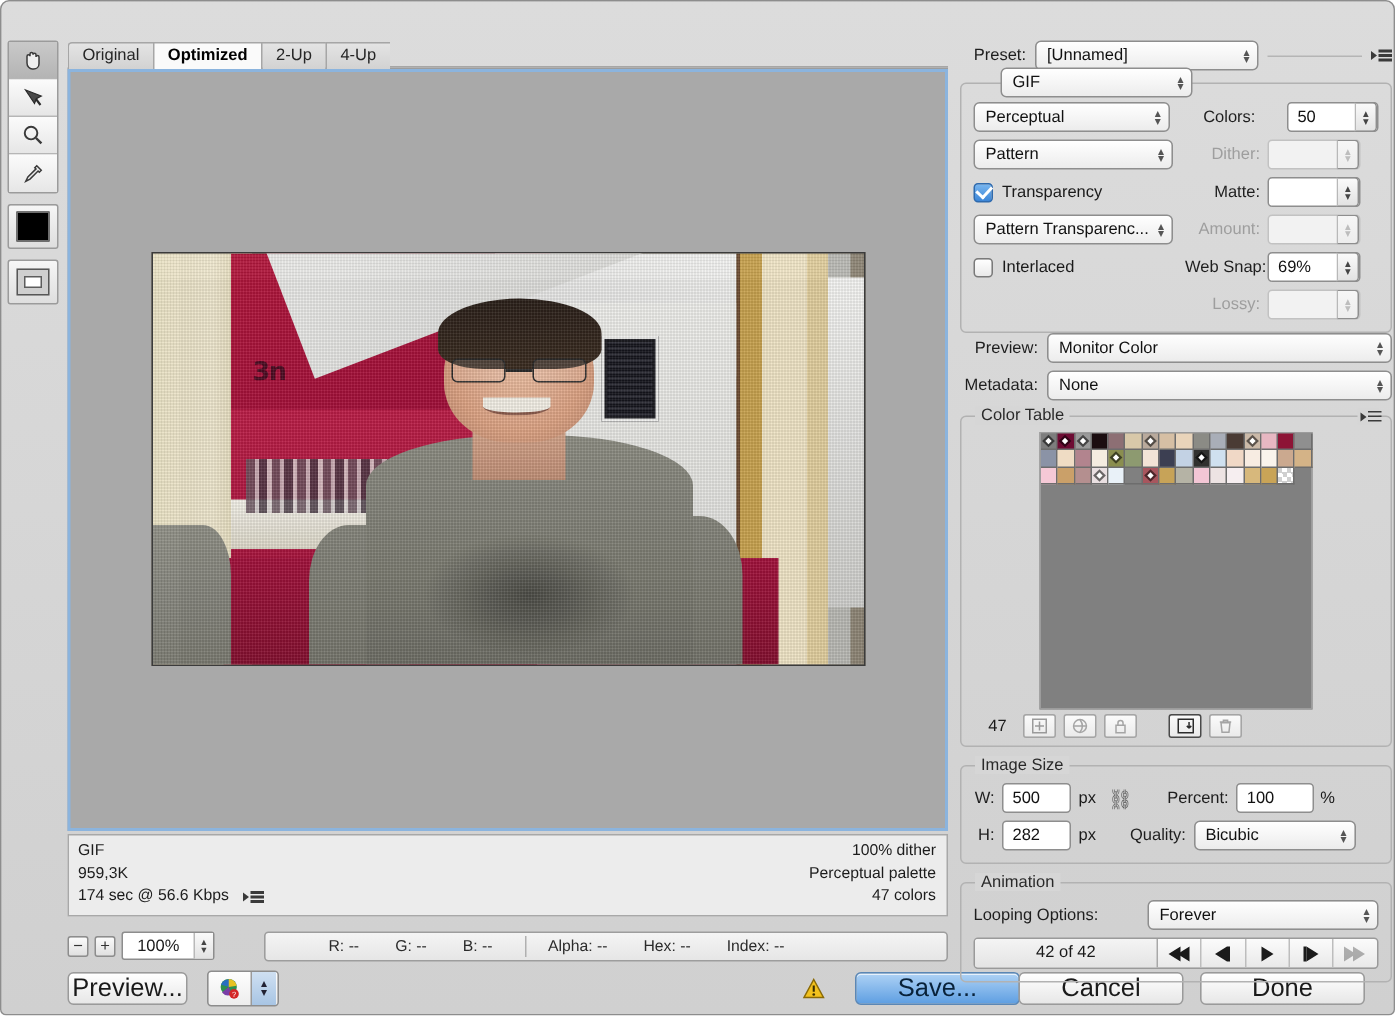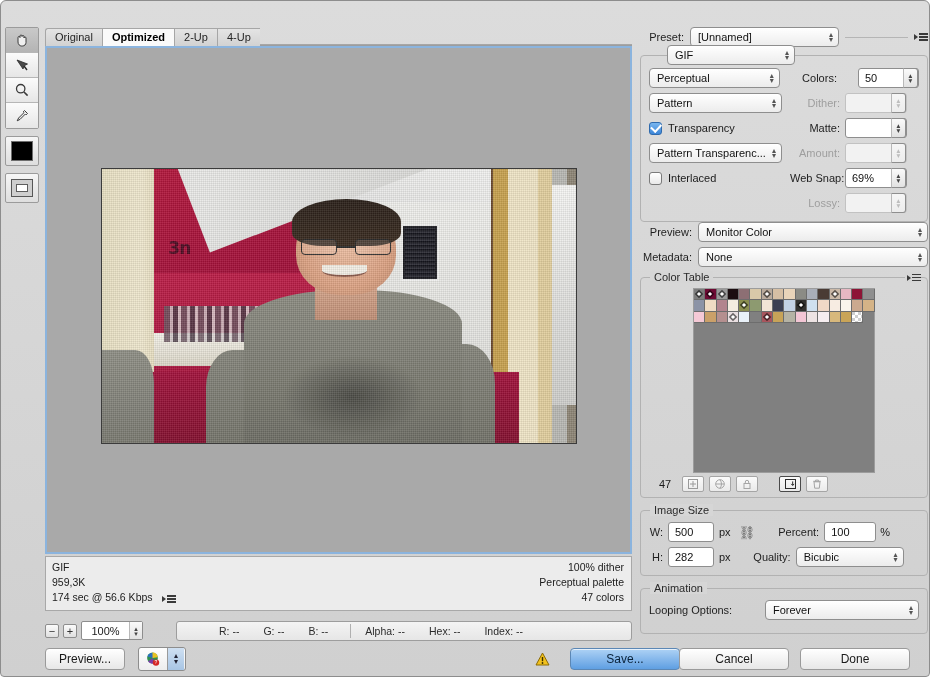--- a/index.html
+++ b/index.html
@@ -221,21 +221,21 @@
   }
   .readout span { display:inline-block; }
   .rgroup { display:flex; gap: 24px; padding-left: 42px; }
   .divider-v { width:1px; height: 14px; background:#b0b0b0; margin: 0 14px 0 22px; }
 
   
   .btn {
     height: 22px; border-radius: 4px;
     border: 1px solid #9a9a9a;
     background: linear-gradient(#ffffff, #e7e7e7);
-    font-size: 12px; color: #1a1a1a;
+    font-size: 17px; color: #1a1a1a;
     display: flex; align-items: center; justify-content: center;
     cursor: default;
     box-shadow: 0 1px 0 rgba(255,255,255,.7) inset;
   }
   .btn.primary {
     background: linear-gradient(#aed2f5, #5f9fe2);
     border-color: #5b87b5; color: #09223a; font-weight: normal;
   }
   #preview-btn { position: absolute; left: 44px; top: 647px; width: 80px; }
   #save-btn    { position: absolute; left: 557px; top: 647px; width: 110px; margin-left: 12px; }
@@ -795,16 +795,38 @@
       <div class="row">
         <div class="lbl" style="width:94px; text-align:left">Looping Options:</div>
         <div class="popup" style="flex:1; margin-left:22px">
           <span>Forever</span>
           <span class="arrows">
               <span>▴</span>
               <span>▾</span>
             </span>
         </div>
       </div>
+      <div class="anim-ctrls">
+        <div class="anim-count">42 of 42</div>
+        <div class="anim-btn">
+          <span class="tri-l"></span>
+            <span class="tri-l" style="margin-left:-2px"></span>
+        </div>
+        <div class="anim-btn">
+          <span class="tri-l"></span>
+            <span class="bar-v"></span>
+        </div>
+        <div class="anim-btn">
+          <span class="tri-r"></span>
+        </div>
+        <div class="anim-btn">
+          <span class="bar-v"></span>
+            <span class="tri-r"></span>
+        </div>
+        <div class="anim-btn dis">
+          <span class="tri-r"></span>
+            <span class="tri-r" style="margin-left:-2px"></span>
+        </div>
+      </div>
     </div>
 
   </div>
 </div>
 
 </body></html>

